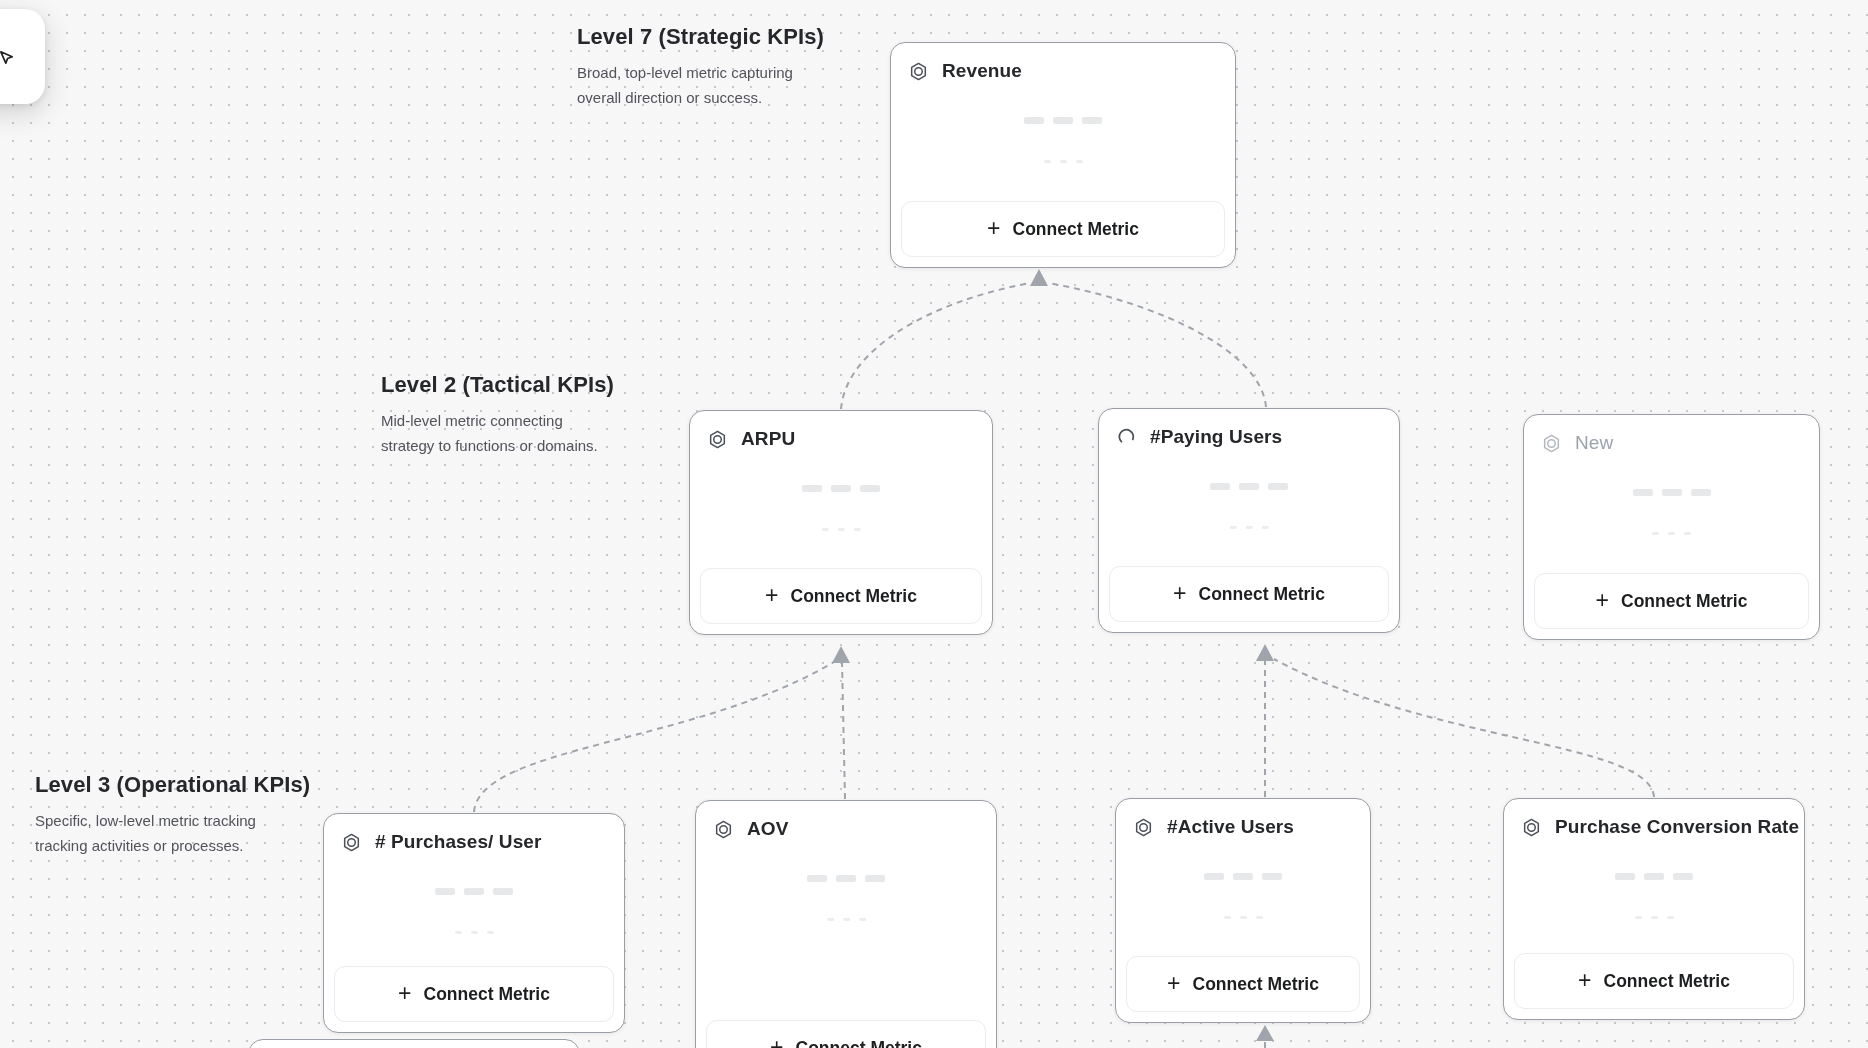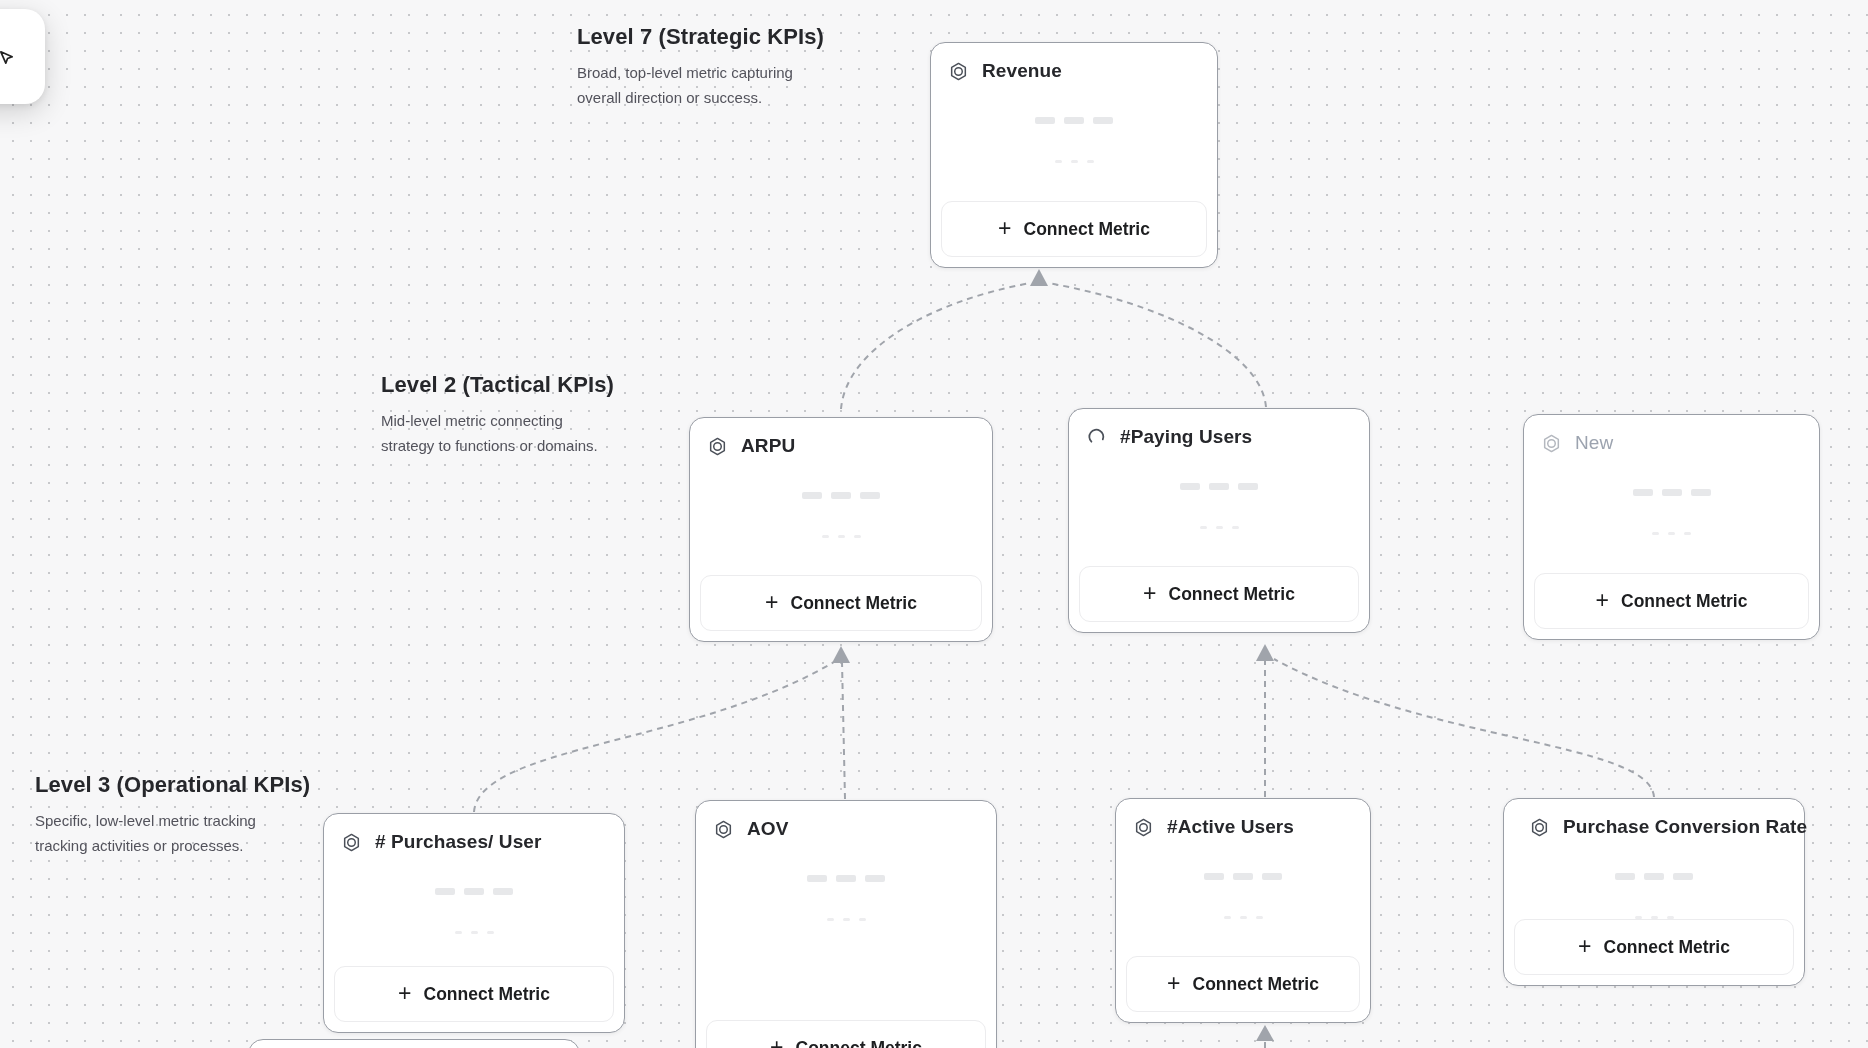--- a/index.html
+++ b/index.html
@@ -108,21 +108,21 @@
     </div>
   </div>
   <div class="level-label" style="left:35px;top:772px;">
     <div class="level-heading">Level 3 (Operational KPIs)</div>
     <div class="level-desc">
       <div>Specific, low-level metric tracking</div>
       <div>tracking activities or processes.</div>
     </div>
   </div>
 
-  <div class="card" style="left:930px;top:42px;width:288px;height:226px;">
+  <div class="card" style="left:890px;top:42px;width:346px;height:226px;">
     <div class="card-header">
       <span class="icon">
         <svg viewBox="0 0 24 24" fill="none" stroke="currentColor" stroke-width="1.7" stroke-linejoin="round">
             <path d="M12 2.8 19.8 7.3 V16.7 L12 21.2 4.2 16.7 V7.3 Z"></path>
             <circle cx="12" cy="12" r="4.3"></circle>
           </svg>
       </span>
       <span class="card-title">Revenue</span>
     </div>
     <div class="skel-row bars">
@@ -134,21 +134,21 @@
         <span class="skel-dash"></span>
         <span class="skel-dash"></span>
         <span class="skel-dash"></span>
       </div>
     <button class="connect-btn">
       <span class="plus-glyph">+</span>
       <span>Connect Metric</span>
     </button>
   </div>
 
-  <div class="card" style="left:689px;top:410px;width:304px;height:225px;margin-top:7px;">
+  <div class="card" style="left:689px;top:410px;width:304px;height:225px;">
     <div class="card-header">
       <span class="icon">
         <svg viewBox="0 0 24 24" fill="none" stroke="currentColor" stroke-width="1.7" stroke-linejoin="round">
             <path d="M12 2.8 19.8 7.3 V16.7 L12 21.2 4.2 16.7 V7.3 Z"></path>
             <circle cx="12" cy="12" r="4.3"></circle>
           </svg>
       </span>
       <span class="card-title">ARPU</span>
     </div>
     <div class="skel-row bars">
@@ -160,21 +160,21 @@
         <span class="skel-dash"></span>
         <span class="skel-dash"></span>
         <span class="skel-dash"></span>
       </div>
     <button class="connect-btn">
       <span class="plus-glyph">+</span>
       <span>Connect Metric</span>
     </button>
   </div>
 
-  <div class="card" style="left:1068px;top:408px;width:302px;height:225px;">
+  <div class="card" style="left:1098px;top:408px;width:302px;height:225px;">
     <div class="card-header">
       <span class="icon">
         <svg viewBox="0 0 24 24" fill="none" stroke="currentColor" stroke-width="2" stroke-linecap="round">
             <path d="M6.2 16.8 A8 8 0 1 1 19.2 14.2"></path>
           </svg>
       </span>
       <span class="card-title">#Paying Users</span>
     </div>
     <div class="skel-row bars">
         <span class="skel-bar"></span>
@@ -289,21 +289,21 @@
         <span class="skel-dash"></span>
         <span class="skel-dash"></span>
         <span class="skel-dash"></span>
       </div>
     <button class="connect-btn">
       <span class="plus-glyph">+</span>
       <span>Connect Metric</span>
     </button>
   </div>
 
-  <div class="card" style="left:1503px;top:798px;width:302px;height:188px;padding-left:8px;">
+  <div class="card" style="left:1503px;top:798px;width:302px;height:222px;">
     <div class="card-header">
       <span class="icon">
         <svg viewBox="0 0 24 24" fill="none" stroke="currentColor" stroke-width="1.7" stroke-linejoin="round">
             <path d="M12 2.8 19.8 7.3 V16.7 L12 21.2 4.2 16.7 V7.3 Z"></path>
             <circle cx="12" cy="12" r="4.3"></circle>
           </svg>
       </span>
       <span class="card-title">Purchase Conversion Rate</span>
     </div>
     <div class="skel-row bars">

